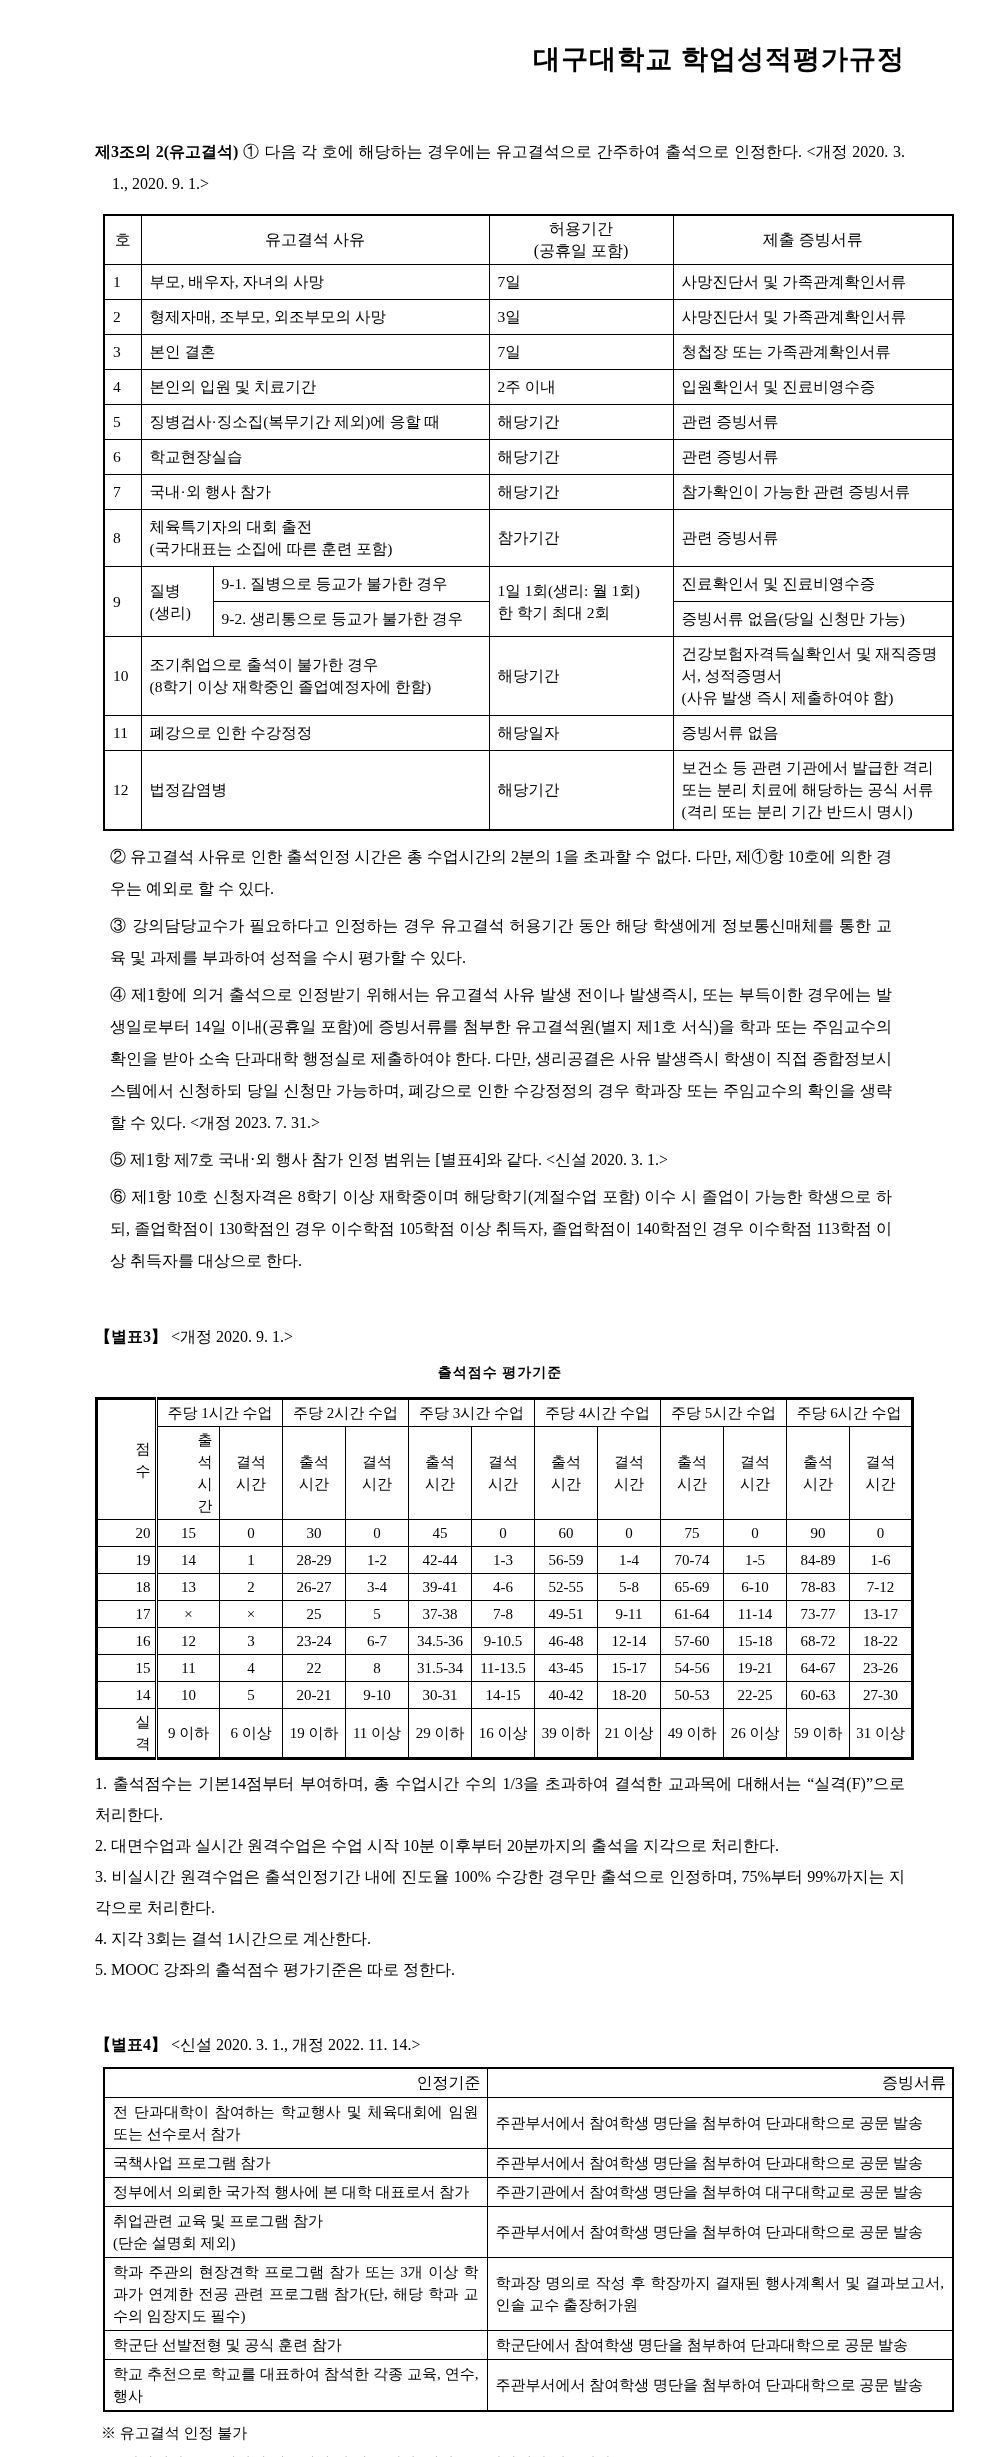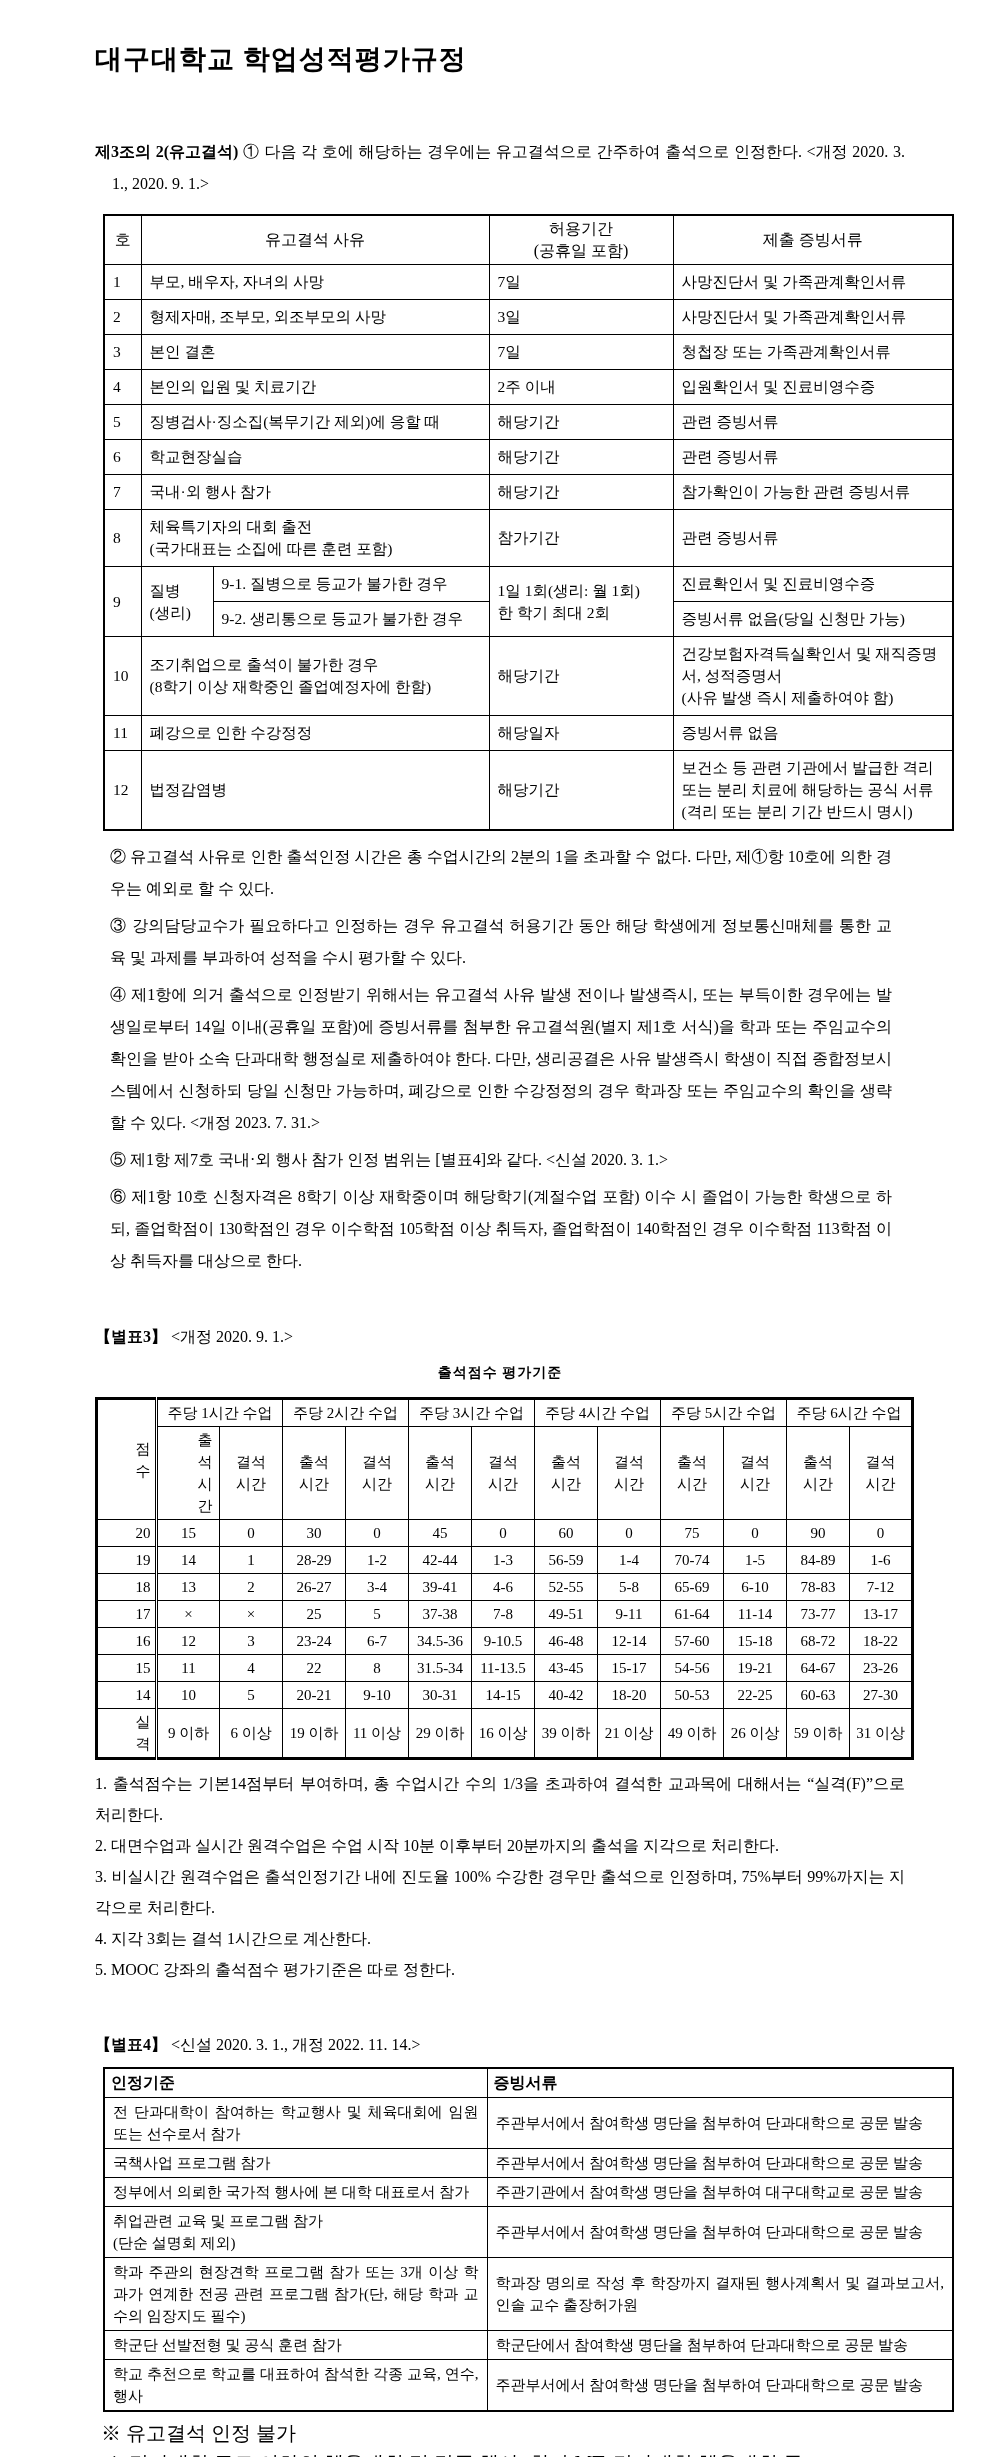--- a/index.html
+++ b/index.html
@@ -4,21 +4,21 @@
 <style>
   html,body{margin:0;padding:0;background:#e8e8e8;}
   .page{
     position:relative;width:992px;height:2457px;box-sizing:border-box;
     margin:0 auto;background:#ffffff;color:#000;
     padding:42px 87px 0 95px;overflow:hidden;
     font-family:"Liberation Serif","DejaVu Serif",serif;
     font-size:16px;line-height:32px;
   }
   h1.doc-title{
-    font-size:27px;line-height:34px;font-weight:bold;text-align:left;
+    font-size:27px;line-height:34px;font-weight:bold;text-align:right;
     letter-spacing:1px;margin:0 0 60px 0;
   }
   p.lead{
     margin:0 0 14px 0;text-align:justify;
     padding-left:17px;text-indent:-17px;
   }
   p.lead b{font-weight:bold;}
   
   table{border-collapse:collapse;table-layout:fixed;}
   td,th{
@@ -32,34 +32,34 @@
   #t1{width:849px;margin-left:8px;border:2px solid #000;}
   #t1 th{text-align:center;padding:2px 4px;line-height:22px;}
   #t1 td{text-align:left;padding:6px 8px;line-height:22px;font-size:15.5px;}
   
   #t2{width:816px;border:3px solid #000;margin-top:4px;}
   #t2 th,#t2 td{text-align:center;padding:2px 1px;line-height:22px;font-size:15px;}
   #t2 tr > :first-child{border-right:3px double #000;padding-left:34px;}
   #t2 thead tr:nth-child(2) > :first-child{border-right:1px solid #000;}
   
   #t3{width:849px;margin-left:8px;border:2px solid #000;margin-top:6px;}
-  #t3 th{font-weight:bold;text-align:left;padding:2px 6px;line-height:24px;}
+  #t3 th{font-weight:normal;text-align:right;padding:2px 6px;line-height:24px;}
   #t3 td{text-align:justify;padding:3px 8px;line-height:22px;font-size:15px;}
   
   .clauses{margin:10px 0 0 15px;}
   .clauses p{margin:0 13px 5px 0;text-align:justify;}
   
   .appendix-head{margin:44px 0 2px 0;font-size:16px;}
   .appendix-head b{font-weight:bold;}
   h2.tbl-title{font-size:14px;font-weight:bold;text-align:center;margin:4px 0 8px 0;letter-spacing:1px;}
   h3.tbl-title{font-size:17px;font-weight:bold;text-align:center;margin:4px 0 4px 0;}
   .notes{margin:8px 0 0 0;}
   .notes p{margin:0;text-align:justify;line-height:31px;}
   .footnotes{margin:6px 0 0 6px;}
-  .footnotes p{margin:0;line-height:30px;font-size:20px;}
+  .footnotes p{margin:0;line-height:30px;font-size:15px;}
   .footnotes p + p{padding-left:8px;}
 </style>
 </head>
 <body>
 
 <div class="page">
 
   <h1 class="doc-title">대구대학교 학업성적평가규정</h1>
 
   <p class="lead"><b>제3조의 2(유고결석)</b> <span>① 다음 각 호에 해당하는 경우에는 유고결석으로 간주하여 출석으로 인정한다. &lt;개정 2020. 3. 1., 2020. 9. 1.&gt;</span></p>

